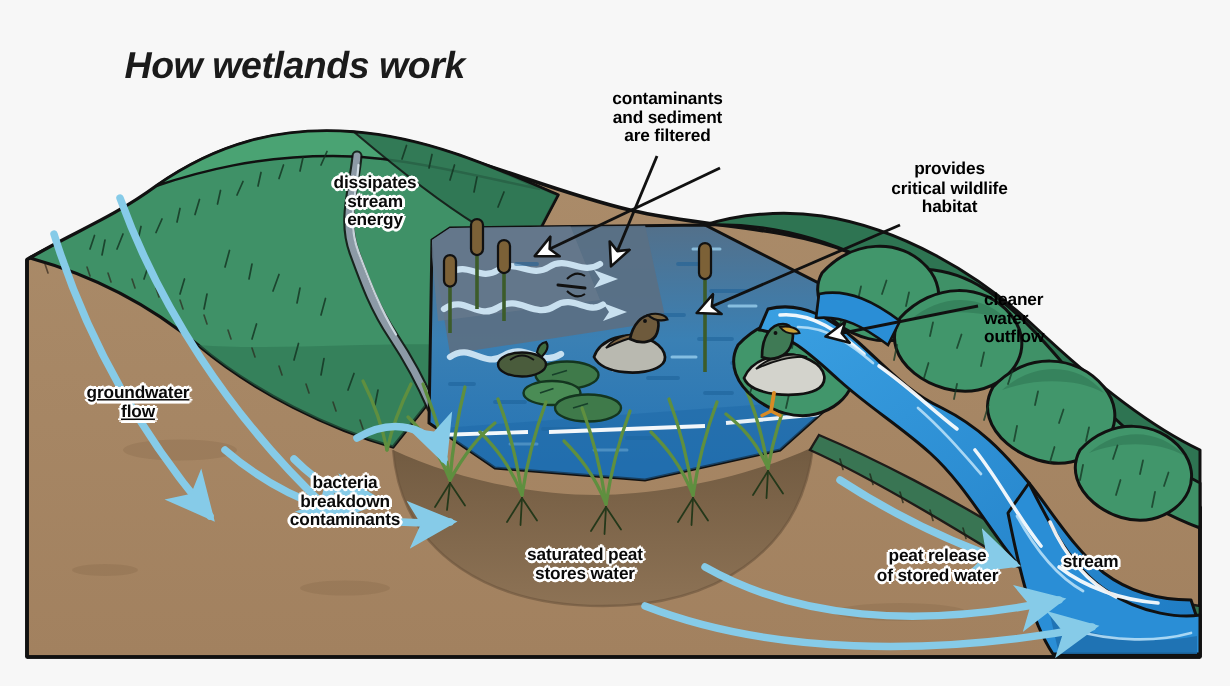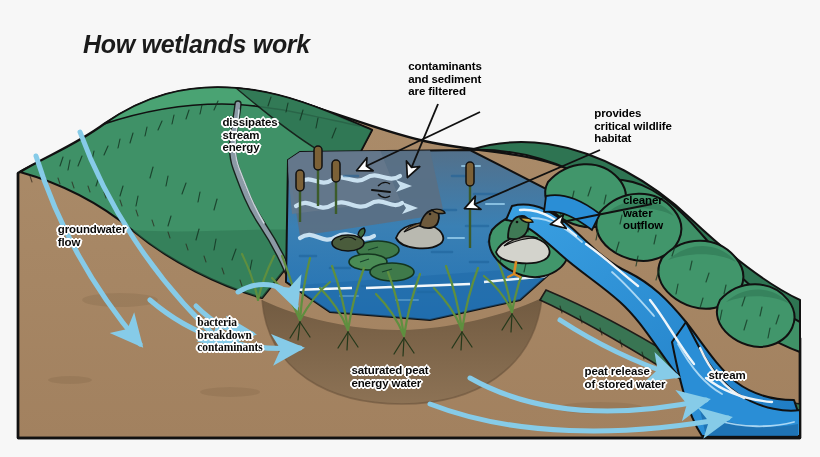--- a/index.html
+++ b/index.html
@@ -7,21 +7,21 @@
   body{width:820px;height:457px;overflow:hidden;font-family:"Liberation Sans",sans-serif;}
   #stage{position:relative;width:684px;height:457px;background:#f7f7f7;}
   #art{position:absolute;left:0;top:0;width:820px;height:457px;}
   .lbl{position:absolute;font-family:"Liberation Sans",sans-serif;font-weight:bold;
        font-size:11.5px;line-height:12.6px;color:#000;white-space:pre;letter-spacing:-0.1px;}
   .lbl.halo{color:#0a0a0a;
     text-shadow:
       -1.6px 0 #fff, 1.6px 0 #fff, 0 -1.6px #fff, 0 1.6px #fff,
       -1.2px -1.2px #fff, 1.2px -1.2px #fff, -1.2px 1.2px #fff, 1.2px 1.2px #fff,
       -2px 0 #fff, 2px 0 #fff, 0 -2px #fff, 0 2px #fff;}
-  .lbl.c{text-align:left;transform:translateX(-50%);}
+  .lbl.c{text-align:center;transform:translateX(-50%);}
   .lbl.l{text-align:left;}
   #title{position:absolute;left:83px;top:30px;font-size:25px;font-weight:bold;
          font-style:italic;color:#1b1b1b;letter-spacing:-0.3px;
          font-family:"Liberation Sans",sans-serif;}
 </style>
 </head>
 <body>
 
 <div id="stage">
 
@@ -459,28 +459,28 @@
   <div id="labels">
       <div class="lbl c halo" style="left: 250px; top: 116px;">dissipates
 stream
 energy</div>
       <div class="lbl c" style="left: 445px; top: 60px;">contaminants
 and sediment
 are filtered</div>
       <div class="lbl c" style="left: 601px; top: 107px; margin-left: 32px;">provides
 critical wildlife
 habitat</div>
-      <div class="lbl l" style="left: 623px; top: 194px;">cleaner
+      <div class="lbl l" style="left: 656px; top: 194px;">cleaner
 water
 outflow</div>
-      <div class="lbl c halo" style="left: 92px; top: 223px;">groundwater
+      <div class="lbl c halo" style="left: 92px; top: 256px; text-decoration: underline;">groundwater
 flow</div>
-      <div class="lbl c halo" style="left: 230px; top: 316px; font-family: Liberation Serif, serif;">bacteria
+      <div class="lbl c halo" style="left: 230px; top: 316px;">bacteria
 breakdown
 contaminants</div>
       <div class="lbl c halo" style="left: 390px; top: 364px;">saturated peat
-energy water</div>
+stores water</div>
       <div class="lbl c halo" style="left: 625px; top: 365px;">peat release
 of stored water</div>
       <div class="lbl c halo" style="left: 727px; top: 369px;">stream</div>
     </div>
 
 </div>
 
 </body></html>

